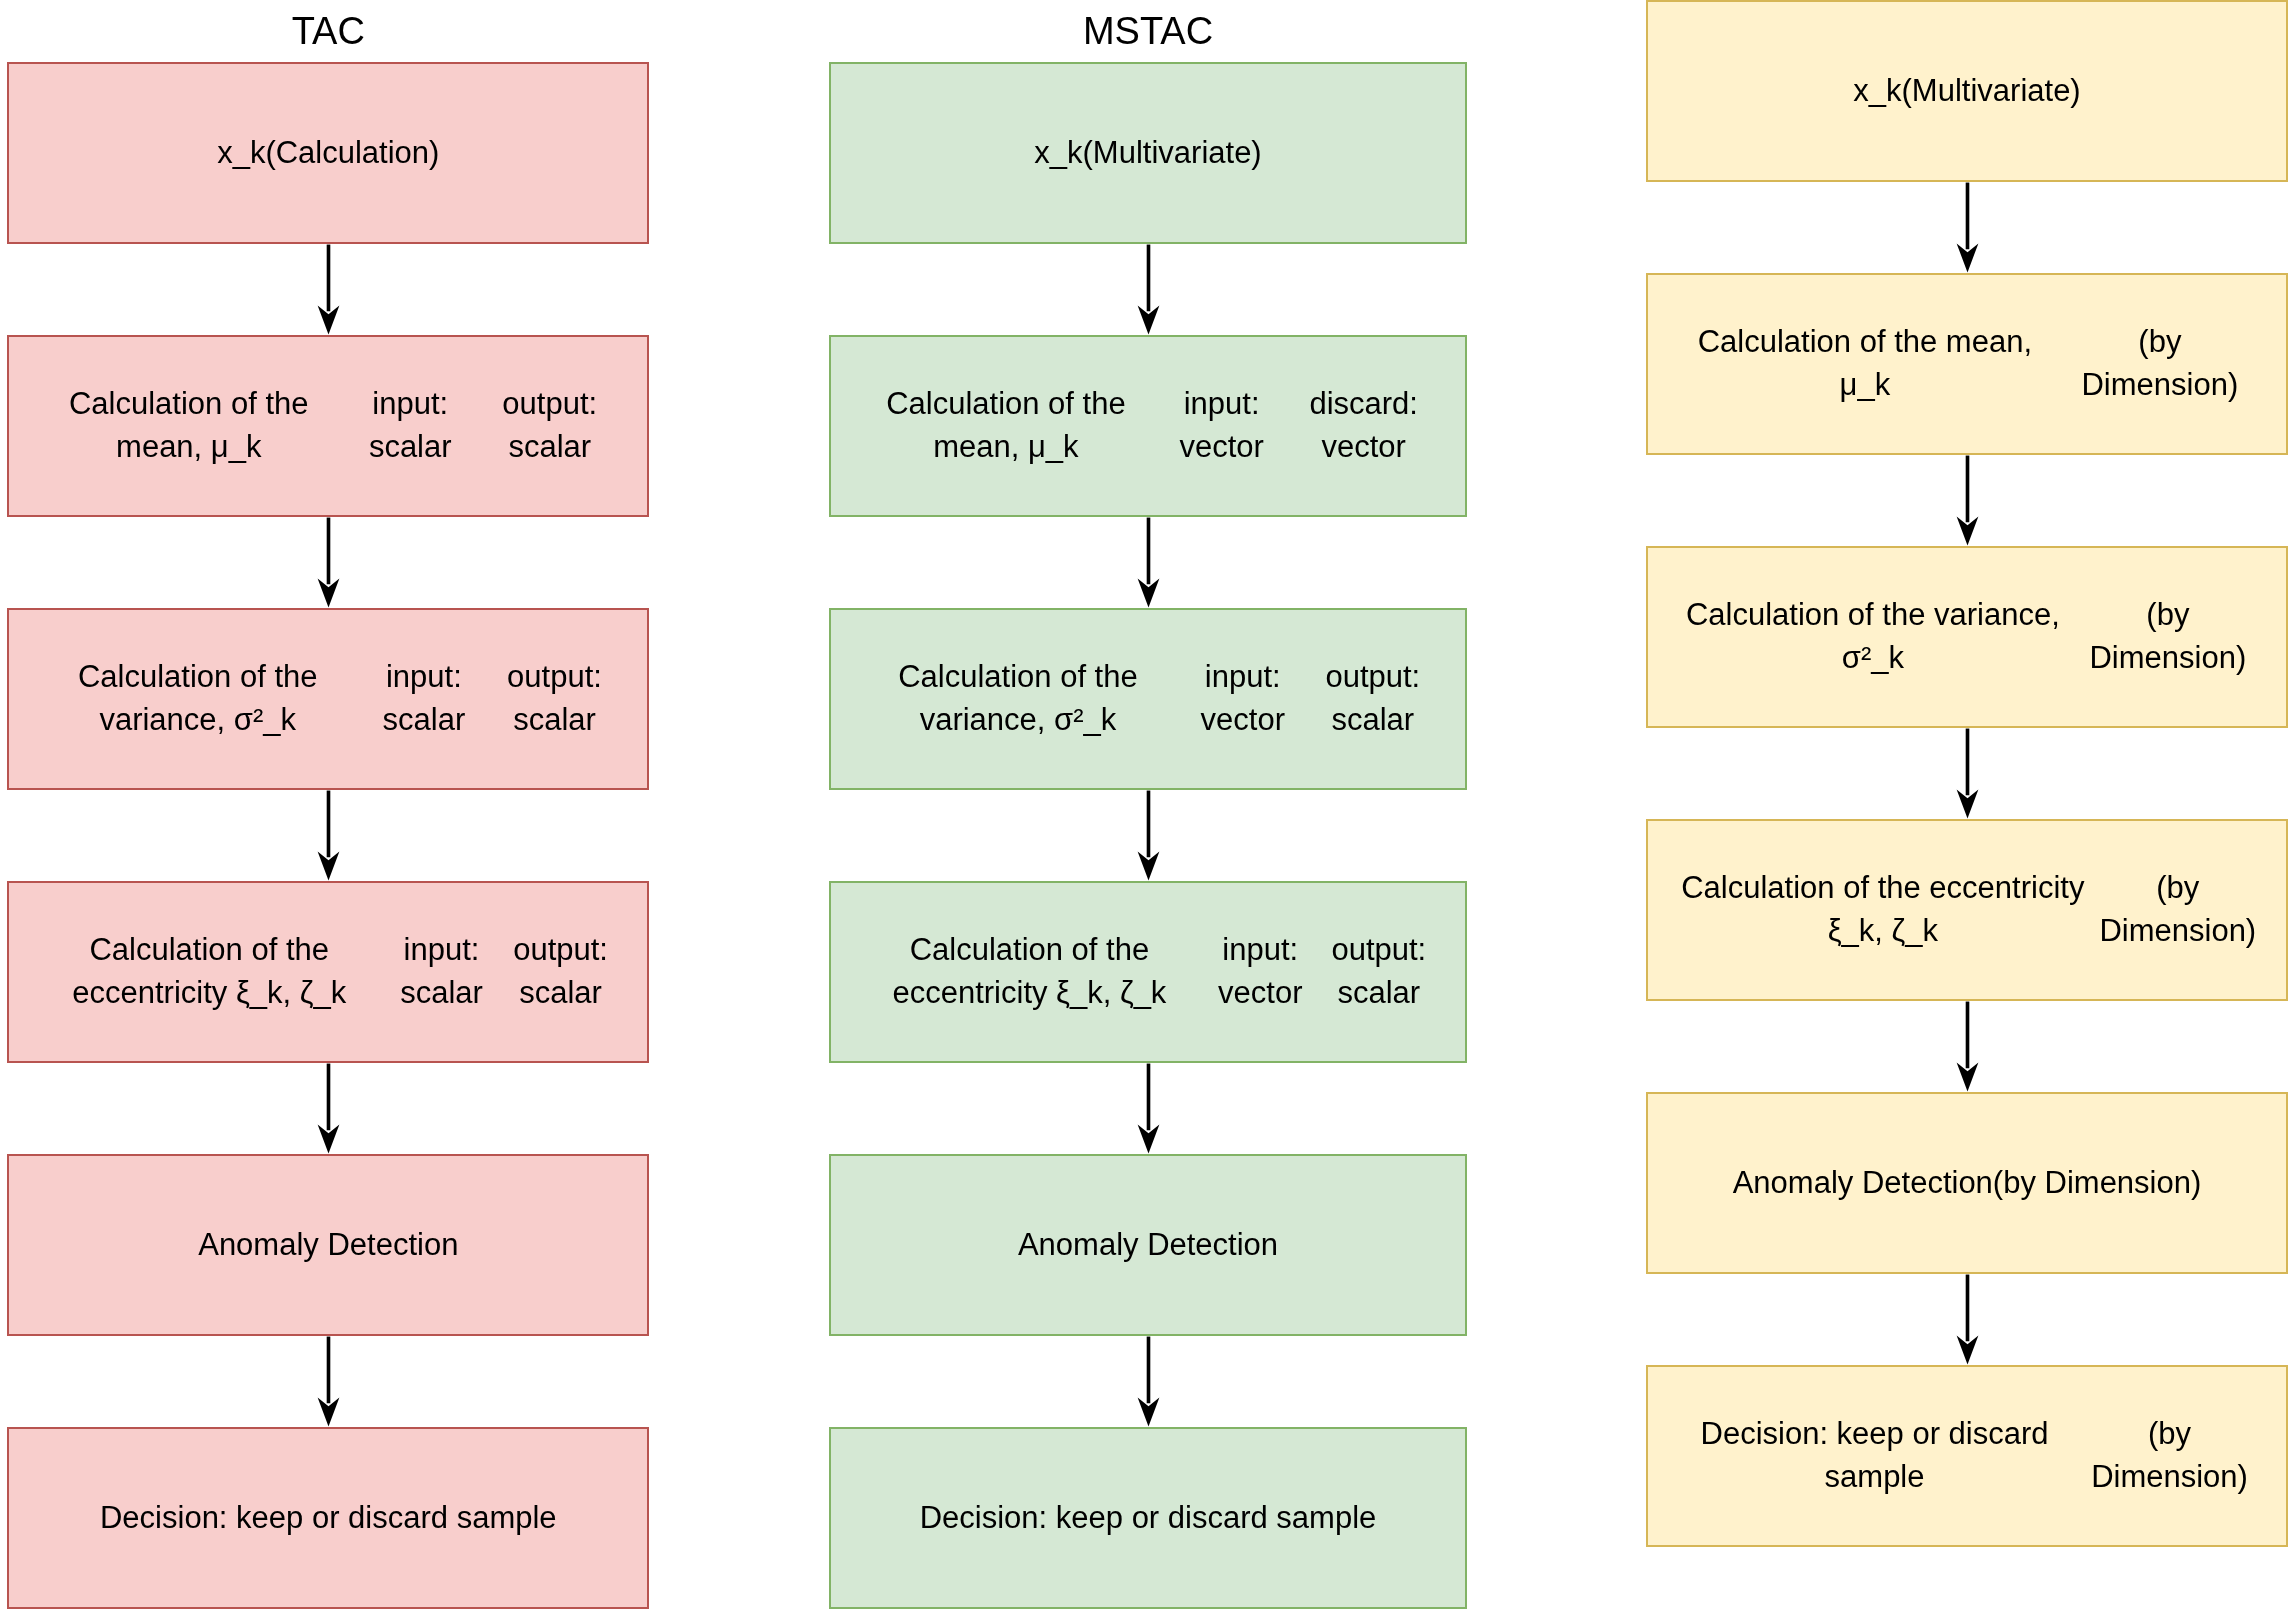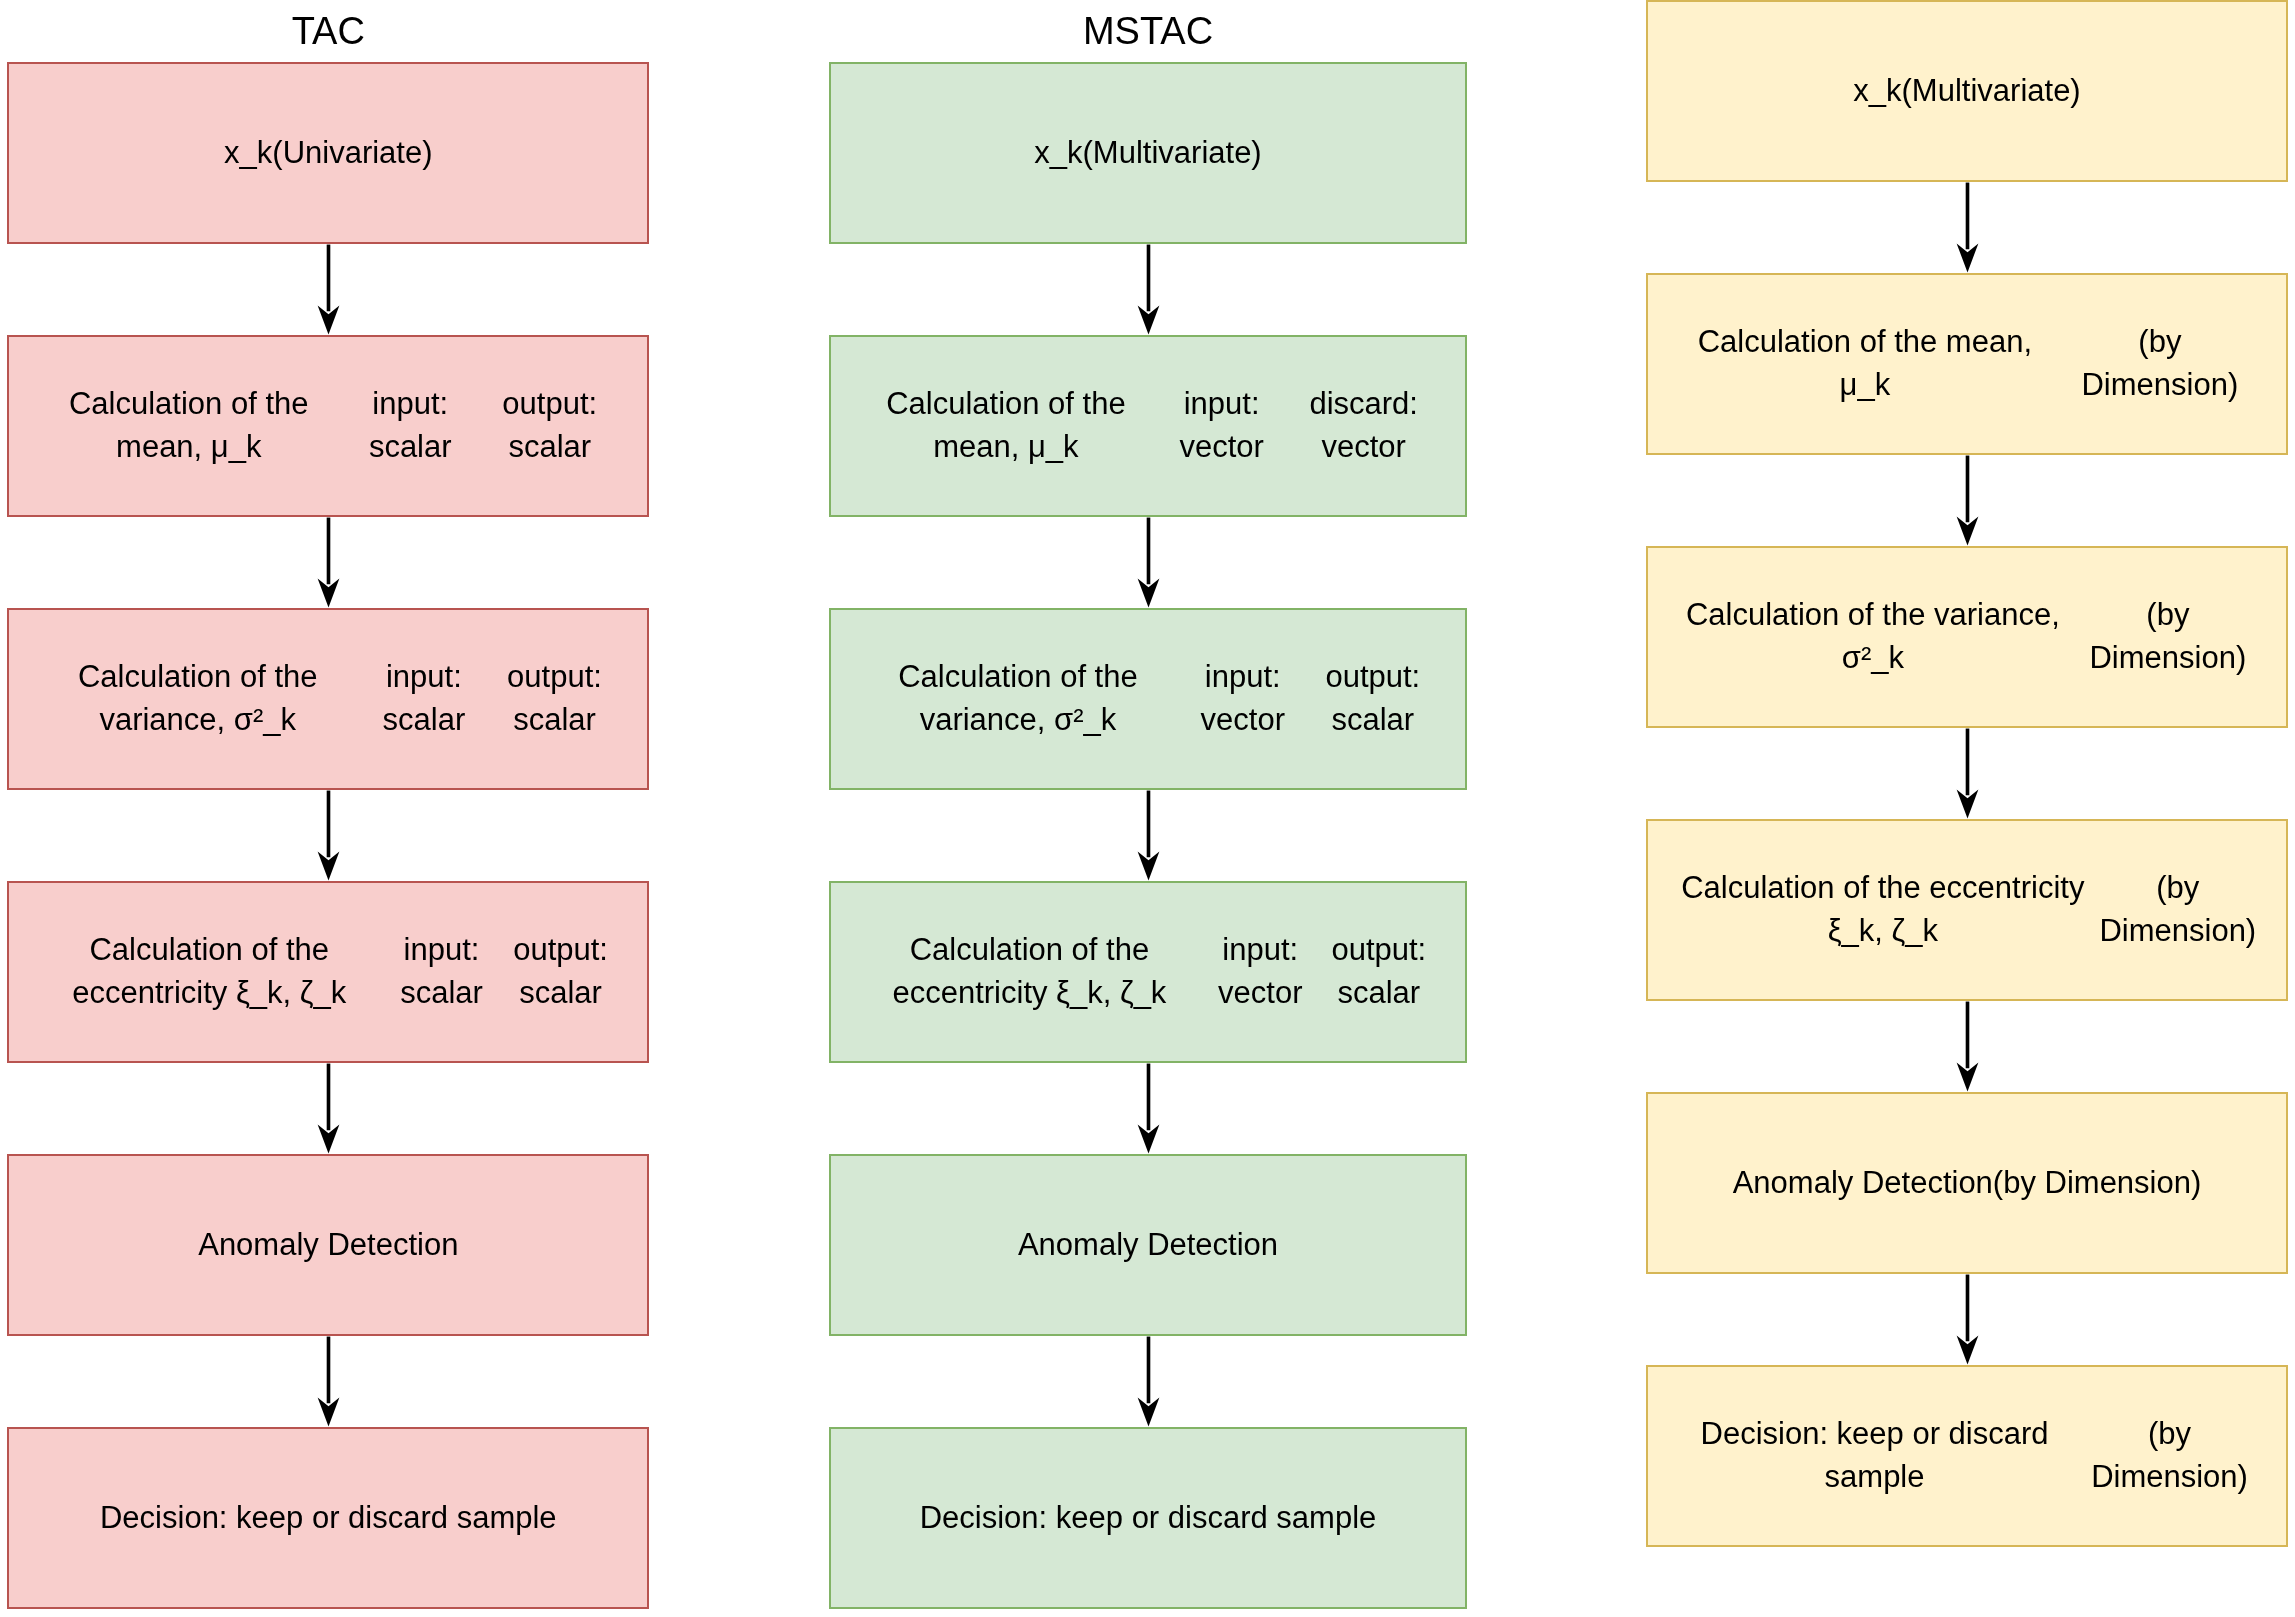--- a/index.html
+++ b/index.html
@@ -48,21 +48,21 @@
   .arrow polygon { fill: var(--arrow, #000); }
 </style>
 </head>
 <body style="background: rgb(255, 255, 255);">
 
 <section class="column col-0" style="--fill: #f8cecc; --stroke: #b85450; --arrow: #000000;">
   <h2 class="col-title">TAC</h2>
 
   <div class="box">
     <div>x_k</div>
-    <div>(Univariate)</div>
+    <div>(Calculation)</div>
   </div>
   <svg class="arrow" viewBox="0 0 40 124">
       <line x1="20" y1="0" x2="20" y2="92"></line>
       <polygon points="20,124 5,84 20,96 35,84"></polygon>
     </svg>
 
   <div class="box">
     <div>Calculation of the mean, μ_k</div>
     <div>input: scalar</div>
     <div>output: scalar</div>

